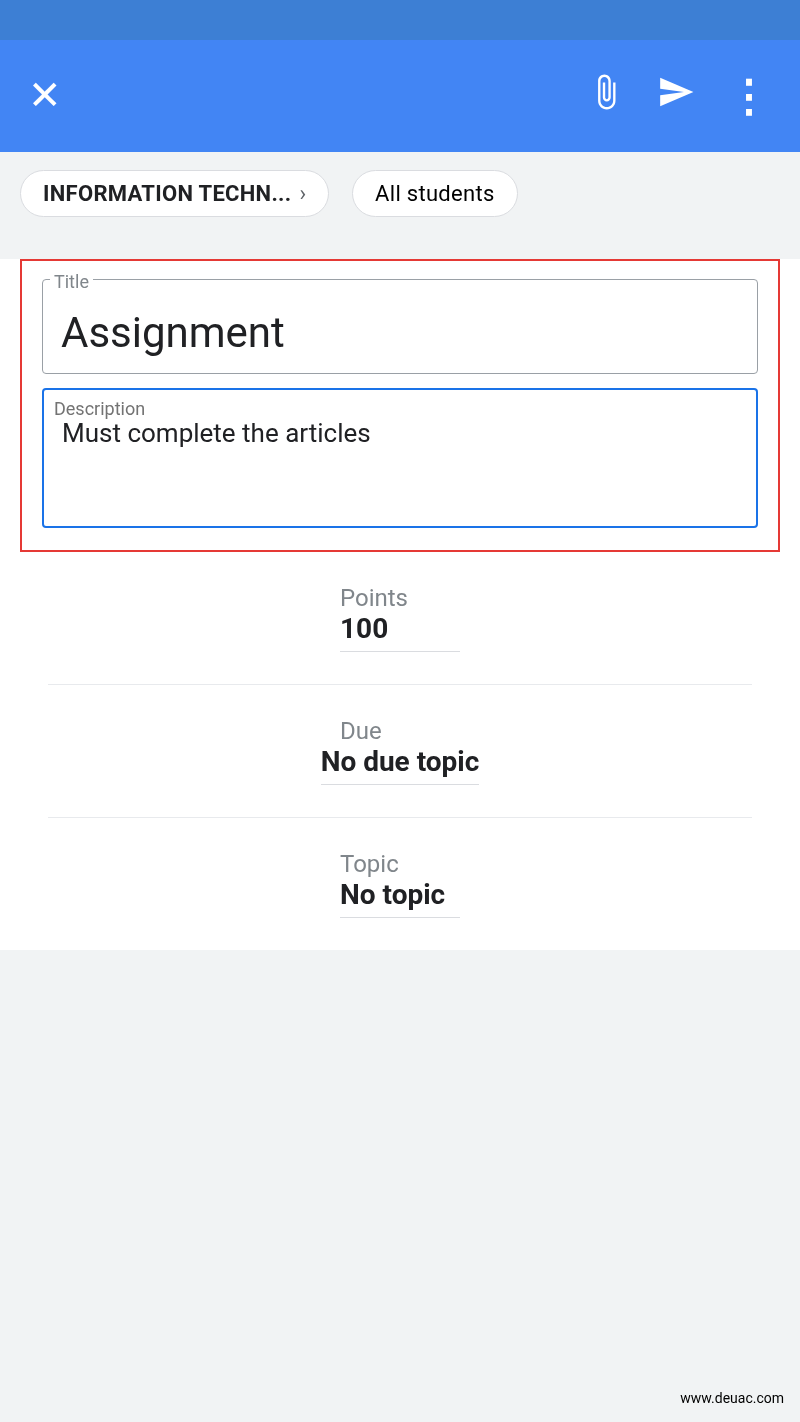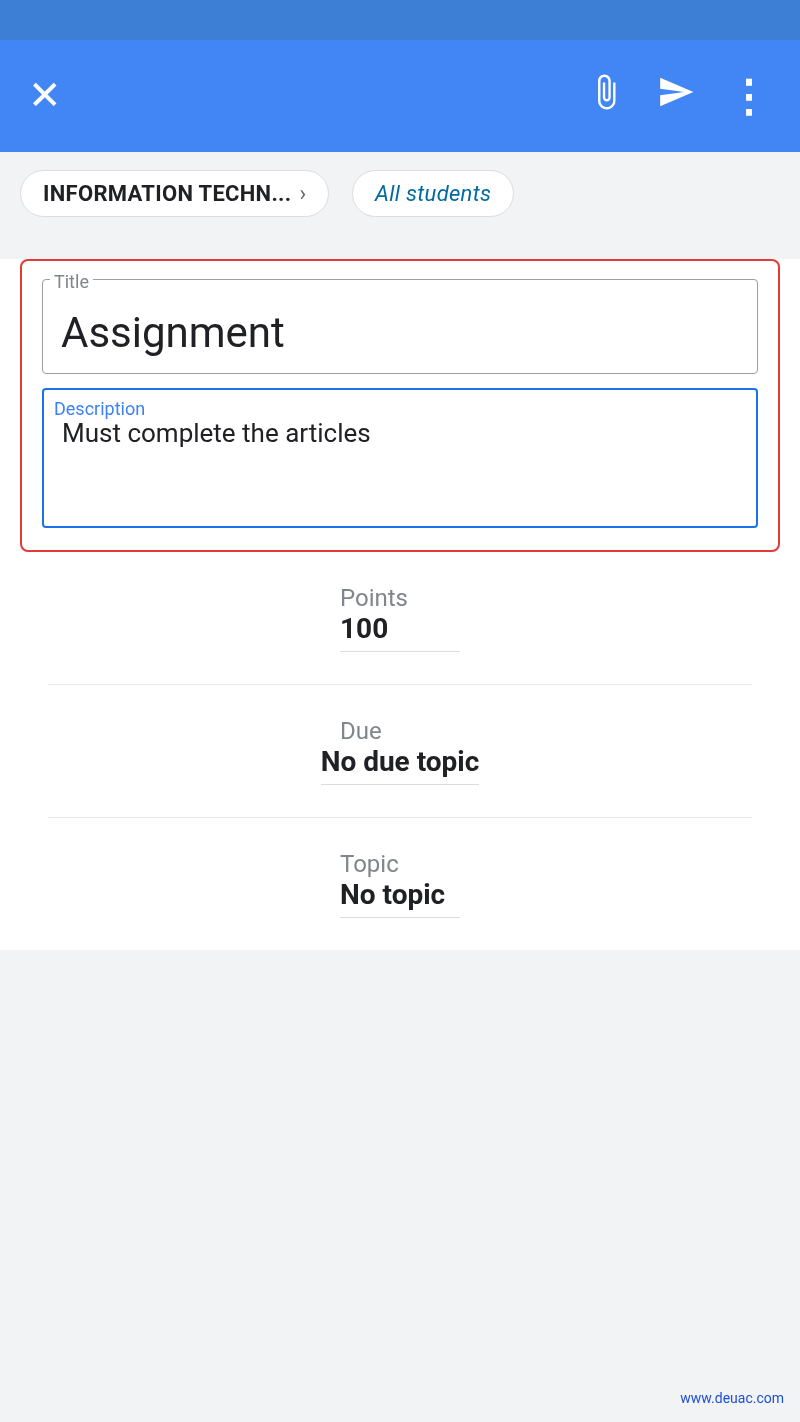--- a/index.html
+++ b/index.html
@@ -85,37 +85,36 @@
       letter-spacing: 0.3px;
     }
 
     .pill-chevron {
       font-size: 22px;
       color: #5f6368;
     }
 
     .pill-secondary .pill-text {
       font-weight: 400;
-      color: #0369a1;
+      color: #000000;
       font-size: 22px;
-      font-style: italic;
     }
 
     
     .content {
       background: white;
       margin: 0;
       padding: 0;
     }
 
     
     .form-group-highlighted {
       border: 2.5px solid #e53935;
       margin: 24px 20px 0 20px;
-      border-radius: 8px;
+      border-radius: 0;
       background: white;
       text-decoration: underline;
     }
 
     
     .field-container {
       position: relative;
       padding: 18px 20px 14px 20px;
     }
 
@@ -123,21 +122,21 @@
       position: absolute;
       top: 10px;
       left: 28px;
       font-size: 18px;
       color: #80868b;
       background: white;
       padding: 0 4px;
     }
 
     .field-label-blue {
-      color: #3b82f6;
+      color: #737373;
     }
 
     .field-input {
       width: 100%;
       border: 1.5px solid #9aa0a6;
       border-radius: 4px;
       padding: 28px 18px 16px 18px;
       font-size: 42px;
       color: #202124;
       outline: none;
@@ -197,21 +196,21 @@
     .form-row-value-muted {
       color: #202124;
     }
 
     
     .watermark {
       position: fixed;
       bottom: 16px;
       right: 16px;
       font-size: 14px;
-      color: #1d4ed8;
+      color: #000000;
     }
 
     .divider-line {
       height: 1px;
       background: #e8eaed;
       margin: 0 24px;
     }
 
     .title-field-wrapper {
       position: relative;

